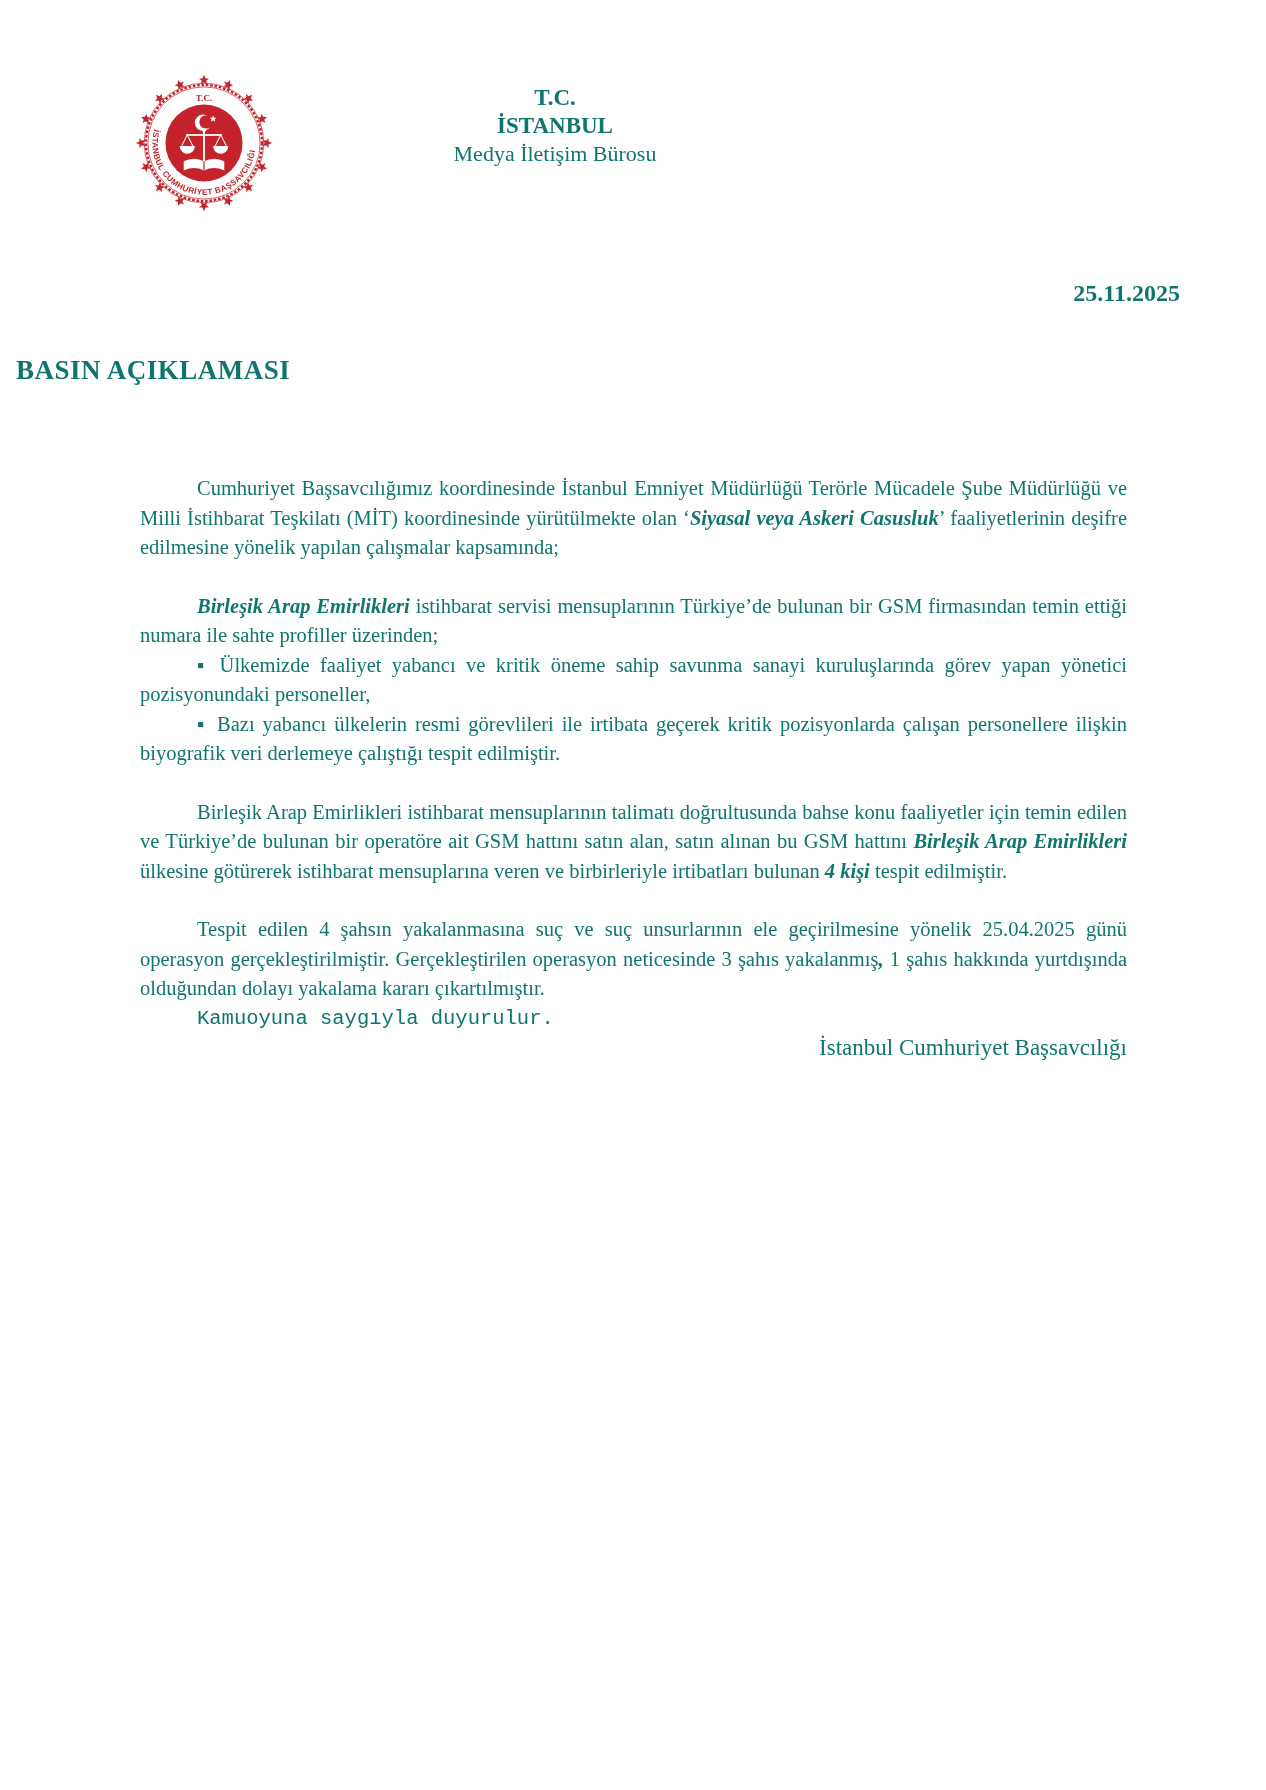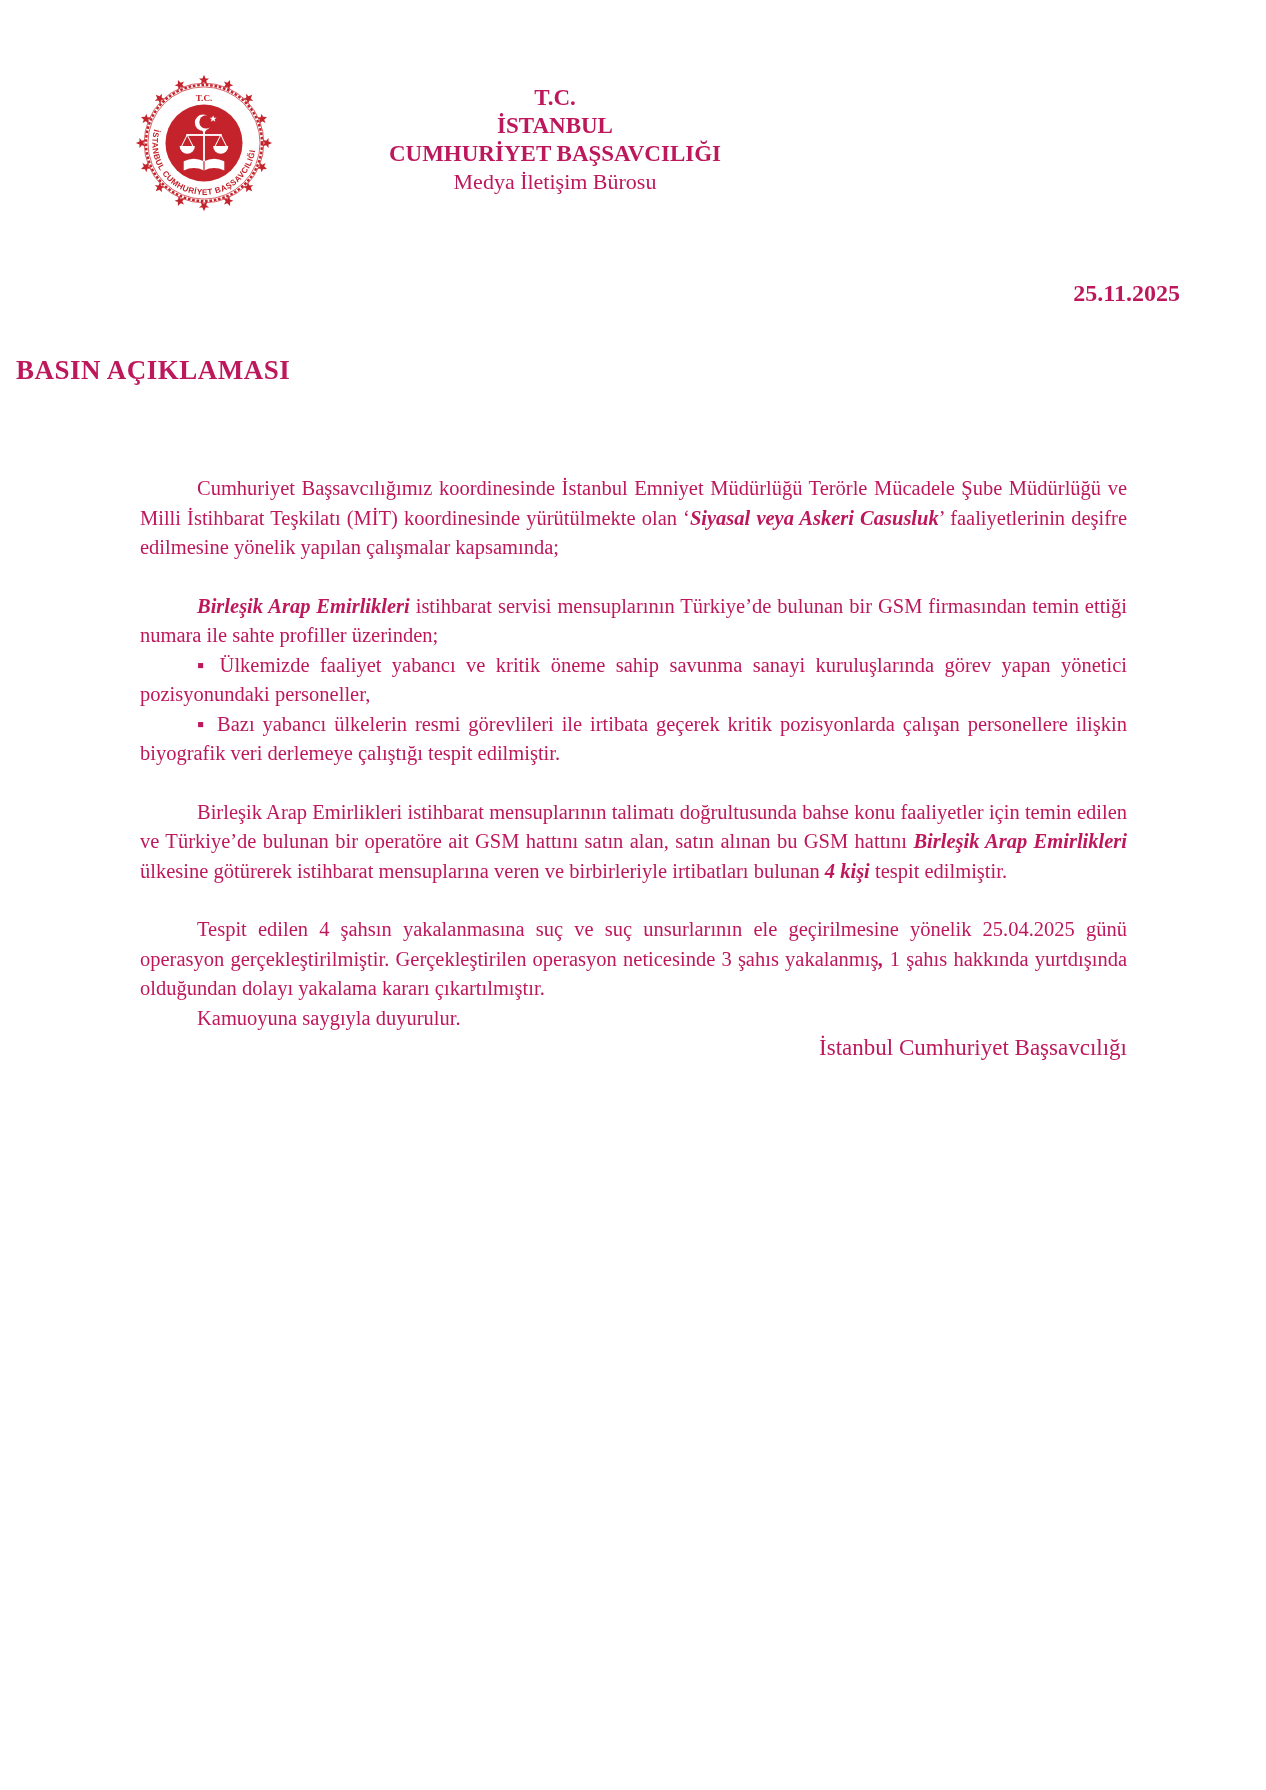--- a/index.html
+++ b/index.html
@@ -2,21 +2,21 @@
 <html lang="tr"><head>
 <meta charset="utf-8">
 <style>
   html,body{margin:0;padding:0;background:#e9e9e9;}
   .page{
     position:relative;
     width:1266px;height:1790px;
     margin:0 auto;
     background:#ffffff;
     font-family:"Liberation Serif","DejaVu Serif",serif;
-    color:#be185d;
+    color:#0f766e;
     overflow:hidden;
   }
   
   .seal{position:absolute;left:133px;top:72px;width:142px;height:142px;}
   
   .letterhead{
     position:absolute;left:230px;top:84px;width:650px;
     text-align:center;line-height:28px;
   }
   .lh-bold{font-weight:bold;font-size:23px;}
@@ -32,21 +32,21 @@
     text-align:left;font-weight:bold;font-size:27px;letter-spacing:.5px;
   }
   
   .doc-body{
     position:absolute;left:140px;top:474px;width:987px;
     font-size:20.5px;line-height:29.5px;text-align:justify;
   }
   .doc-body p{margin:0;text-indent:57px;}
   .gap{margin-top:29px !important;}
   .bm{margin-right:10px;}
-  .closing{margin-top:29px;}
+  .closing{margin-top:29px;font-family:Liberation Mono, monospace;}
   .signature{
     margin-top:40px;text-align:right;font-weight:normal;font-size:23px;text-indent:0 !important;
   }
   b{font-weight:bold;font-style:italic;}
 </style>
 </head>
 <body>
 
 <div class="page">
 
@@ -99,21 +99,20 @@
       <path d="M79,73 A7.5 7.5 0 0 0 94,73 Z" fill="#ffffff"></path>
 
       <path d="M50,88 Q60,83 70,88 Q80,83 90,88 L90,97 Q80,92.5 70,97 Q60,92.5 50,97 Z" fill="#ffffff"></path>
       <path d="M70,88 L70,97" stroke="#c4232c" stroke-width="1.2"></path>
     </g>
   </svg>
 
   <div class="letterhead">
     <div class="lh-bold">T.C.</div>
     <div class="lh-bold">İSTANBUL</div>
-    <div class="lh-bold">CUMHURİYET BAŞSAVCILIĞI</div>
     <div class="lh-reg">Medya İletişim Bürosu</div>
   </div>
 
   <div class="doc-date">25.11.2025</div>
 
   <div class="doc-title">BASIN AÇIKLAMASI</div>
 
   <div class="doc-body">
 
     <p><span>Cumhuriyet Başsavcılığımız koordinesinde İstanbul Emniyet Müdürlüğü Terörle Mücadele Şube Müdürlüğü ve Milli İstihbarat Teşkilatı (MİT) koordinesinde yürütülmekte olan ‘</span><b>Siyasal veya Askeri Casusluk</b><span>’ faaliyetlerinin deşifre edilmesine yönelik yapılan çalışmalar kapsamında;</span></p>

